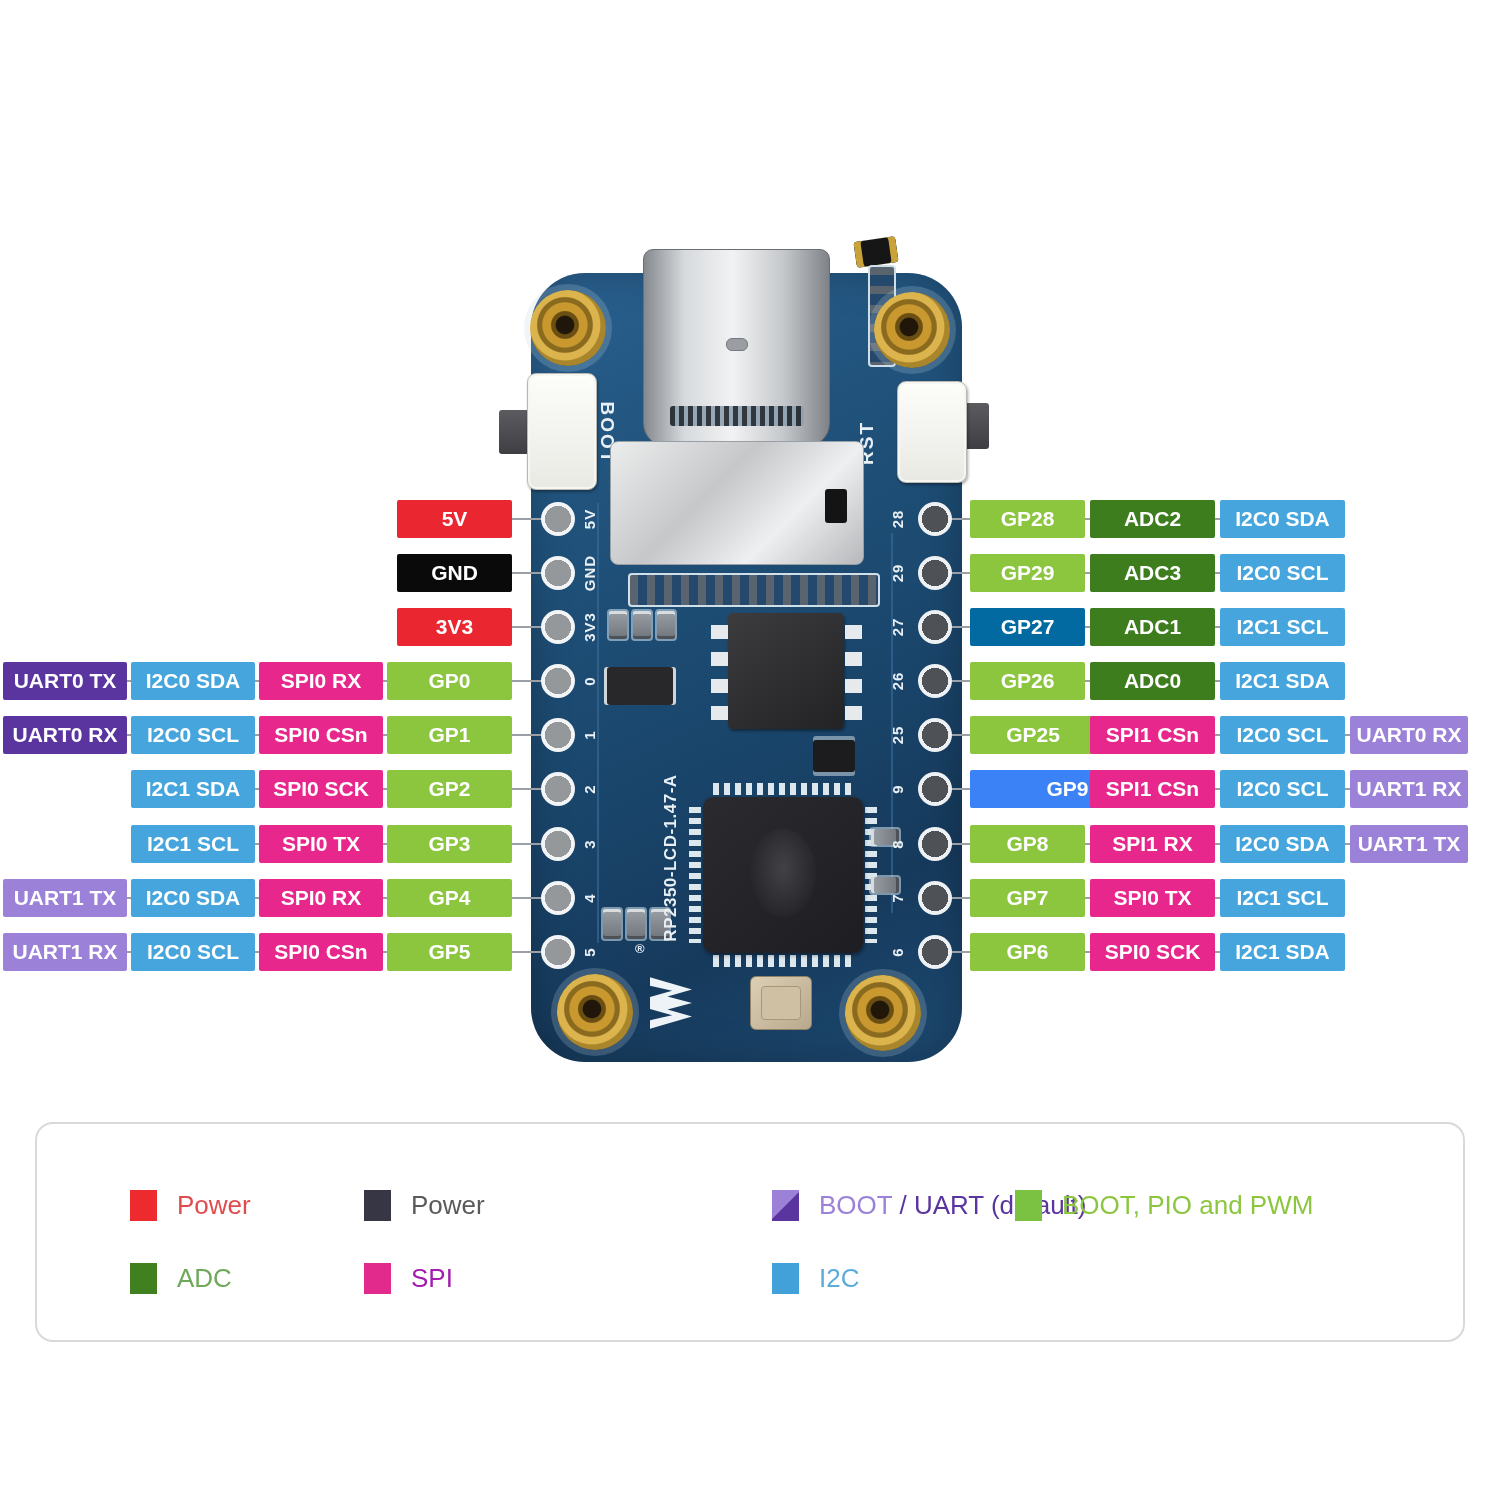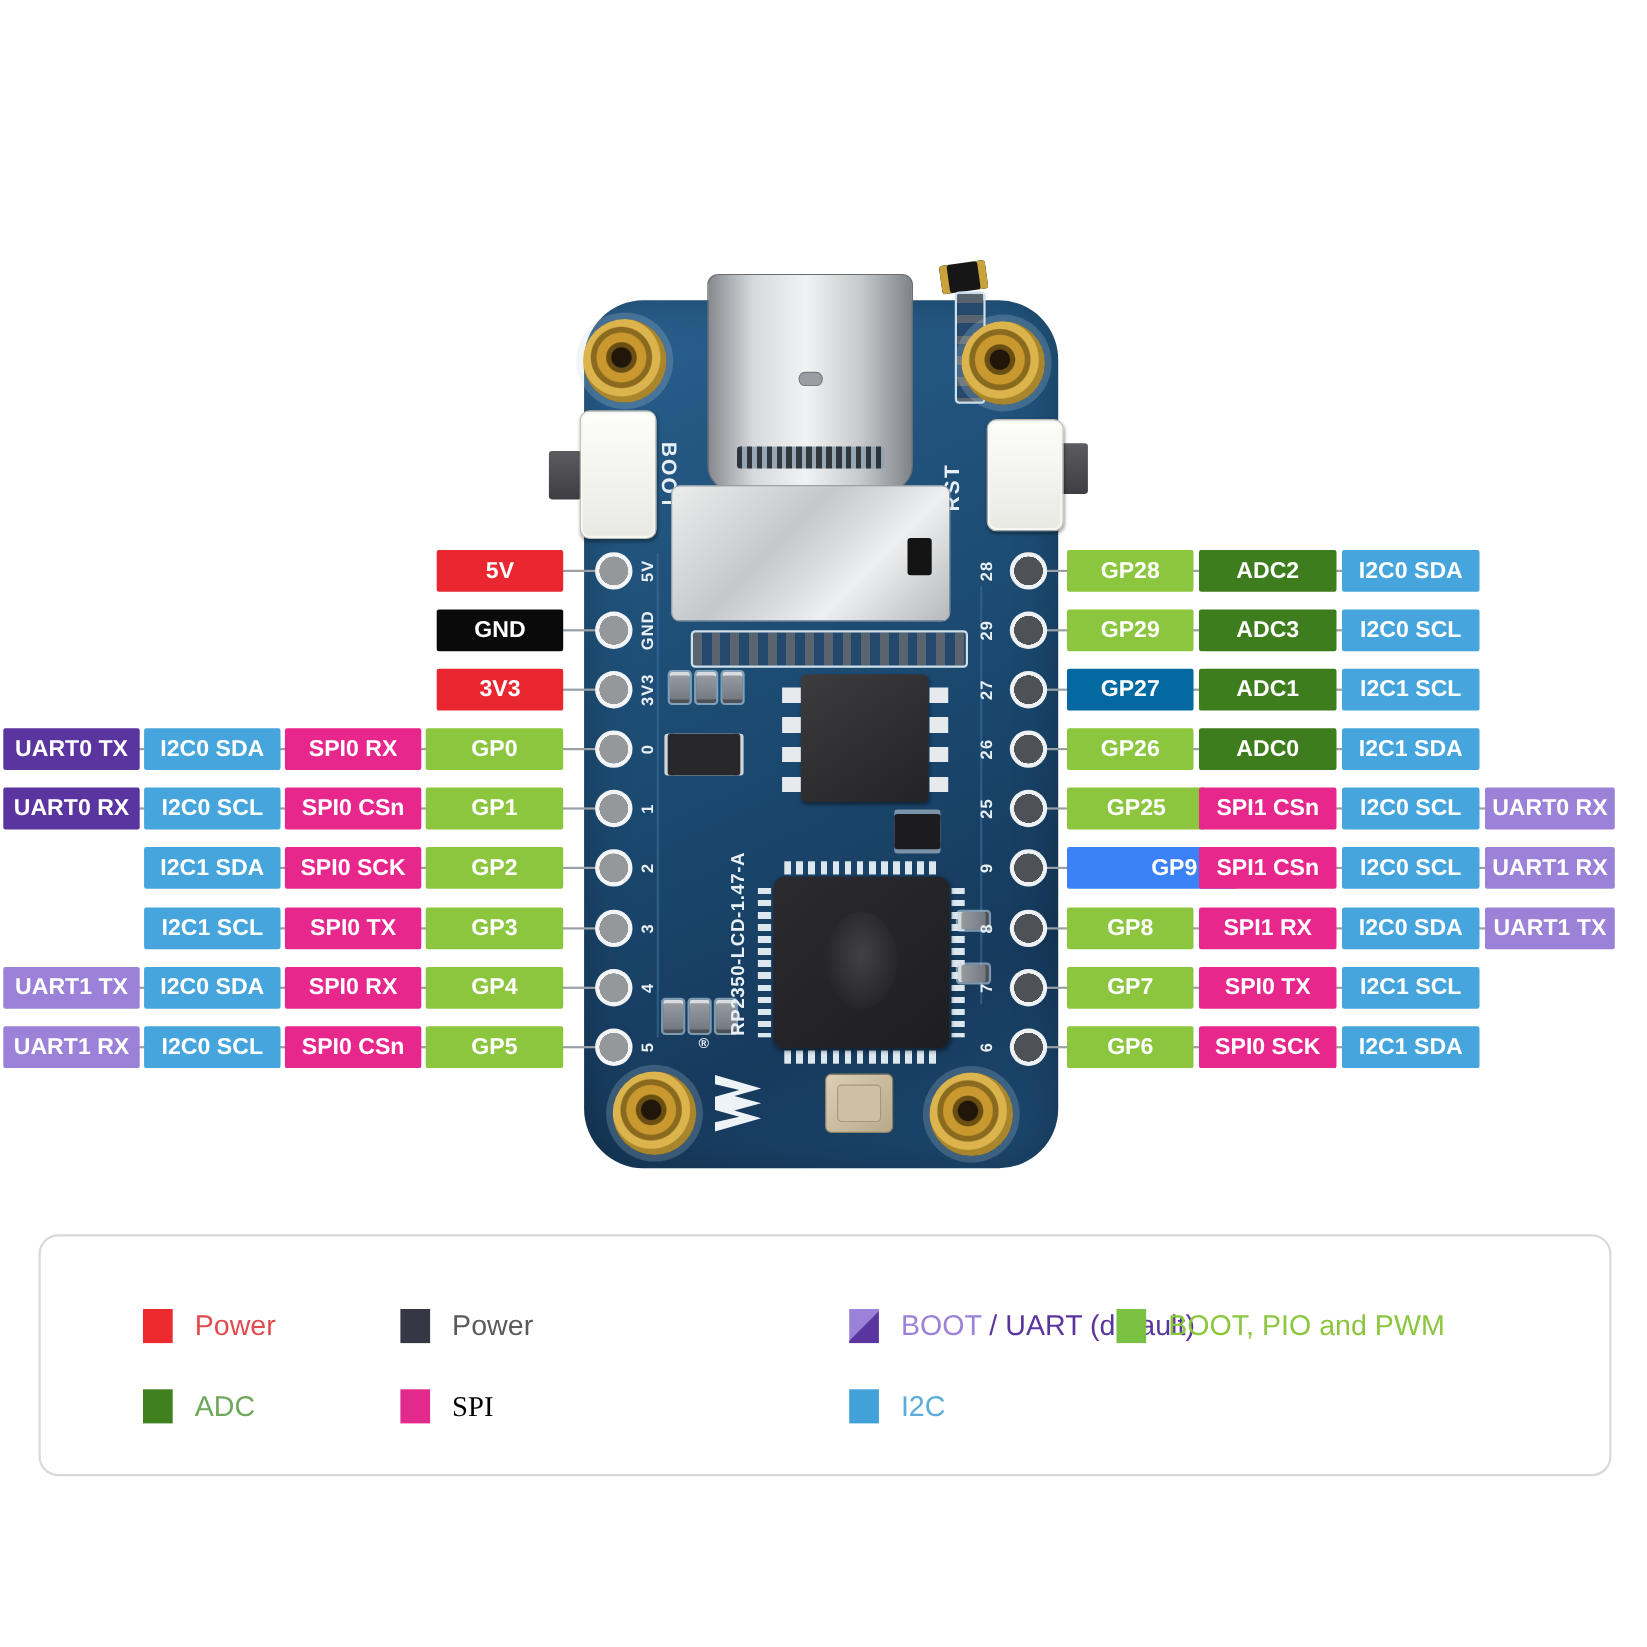--- a/index.html
+++ b/index.html
@@ -268,17 +268,17 @@
       <div class="llab" style="left: 140px; top: 66px; color: rgb(225, 75, 78);">Power</div>
       <div class="lsw" style="left: 327px; top: 66px; background: rgb(54, 54, 68);"></div>
       <div class="llab" style="left: 374px; top: 66px; color: rgb(90, 90, 90);">Power</div>
       <div class="lsw" style="left: 735px; top: 66px; background: linear-gradient(135deg, rgb(155, 130, 216) 0px, rgb(155, 130, 216) 49%, rgb(90, 53, 160) 51%, rgb(90, 53, 160) 100%);"></div>
       <div class="llab" style="left: 782px; top: 66px;"><span style="color: rgb(155, 130, 216);">BOOT</span><span style="color: rgb(90, 53, 160);"> / </span><span style="color: rgb(90, 53, 160);">UART (default)</span></div>
       <div class="lsw" style="left: 978px; top: 66px; background: rgb(124, 194, 66);"></div>
       <div class="llab" style="left: 1025px; top: 66px; color: rgb(140, 198, 63);">BOOT, PIO and PWM</div>
       <div class="lsw" style="left: 93px; top: 139px; background: rgb(65, 128, 31);"></div>
       <div class="llab" style="left: 140px; top: 139px; color: rgb(111, 168, 90);">ADC</div>
       <div class="lsw" style="left: 327px; top: 139px; background: rgb(225, 42, 140);"></div>
-      <div class="llab" style="left: 374px; top: 139px; color: #000000; font-family: Liberation Serif, serif;">SPI</div>
+      <div class="llab" style="left: 374px; top: 139px; color: #a21caf;">SPI</div>
       <div class="lsw" style="left: 735px; top: 139px; background: rgb(66, 161, 216);"></div>
       <div class="llab" style="left: 782px; top: 139px; color: rgb(91, 172, 216);">I2C</div>
     </div>
 </div>
 
 </body></html>

